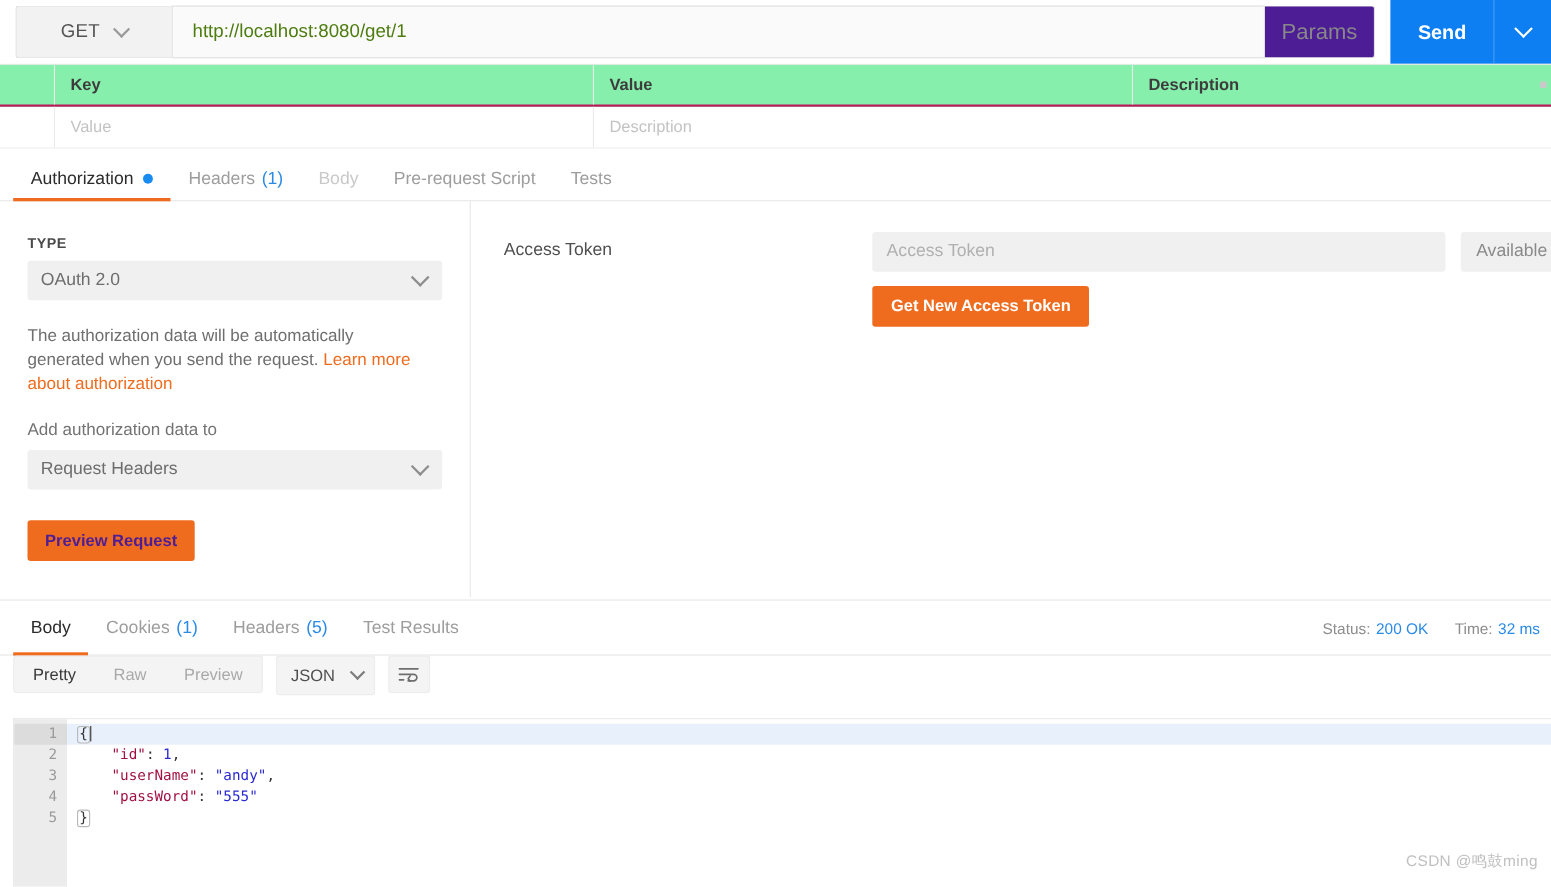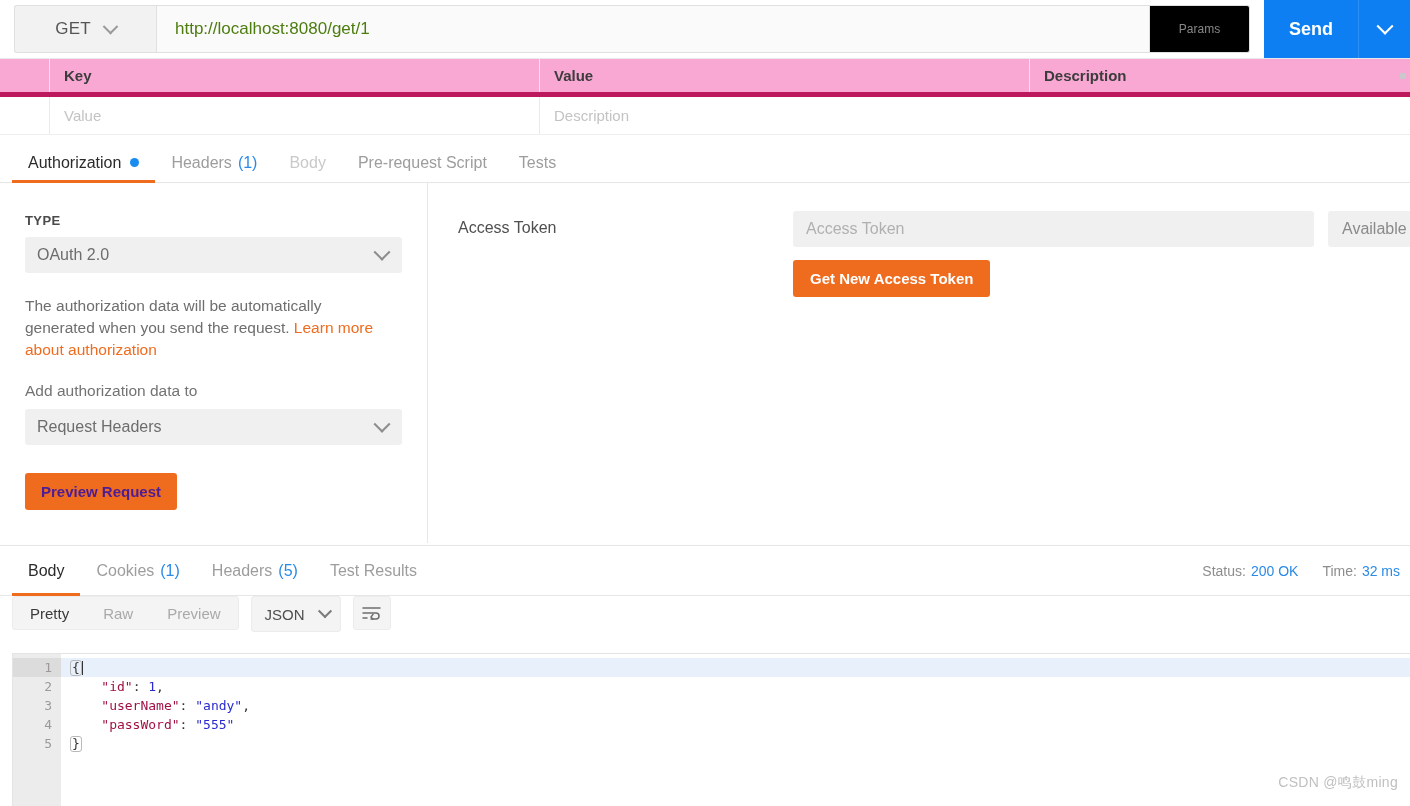--- a/index.html
+++ b/index.html
@@ -49,26 +49,26 @@
     flex: 1; height: 48px;
     background: #fafafa;
     border: 1px solid #e0e0e0;
     display: flex; align-items: center;
     padding-left: 18px;
     font-size: 17px;
     color: #4d7c0f;
   }
   .params-btn {
     width: 100px; height: 48px;
-    background: #000000;
+    background: #4c1d95;
     border: 1px solid #e0e0e0;
     border-left: none;
     border-radius: 0 3px 3px 0;
     display: flex; align-items: center; justify-content: center;
-    font-size: 12px;
+    font-size: 20px;
     color: #888;
   }
   .send-group {
     display: flex; align-items: stretch;
     height: 58px;
     margin-left: 14px;
   }
   .send-btn {
     width: 94px;
     background: #0d7ff2;
@@ -85,21 +85,21 @@
   .send-caret .chev { border-color: #ffffff; width: 12px; height: 12px; }
 
   
   .params-table {
     position: absolute;
     left: 0; top: 58px;
     width: 1410px;
     border-top: 1px solid #e8e8e8;
   }
   .ptr { display: flex; height: 38px; align-items: stretch; }
-  .ptr.header { background: #f9a8d4; border-bottom: 5px solid #be185d; }
+  .ptr.header { background: #86efac; border-bottom: 2px solid #be185d; }
   .ptr.row { border-bottom: 1px solid #eeeeee; }
   .pcell {
     border-right: 1px solid #eaeaea;
     display: flex; align-items: center;
     padding-left: 14px;
     font-size: 15px;
   }
   .pcell.check { width: 50px; padding: 0; border-right: 1px solid #eaeaea; }
   .pcell.key { width: 490px; }
   .pcell.val { width: 490px; }

